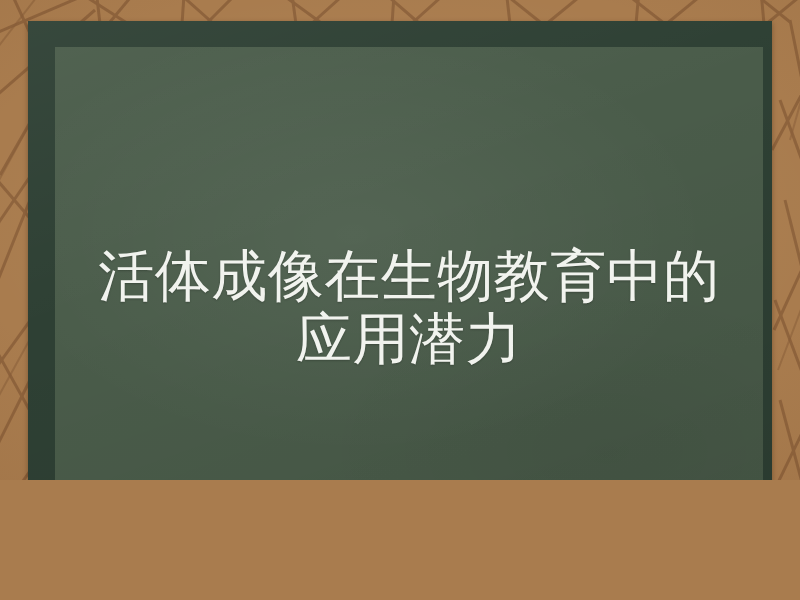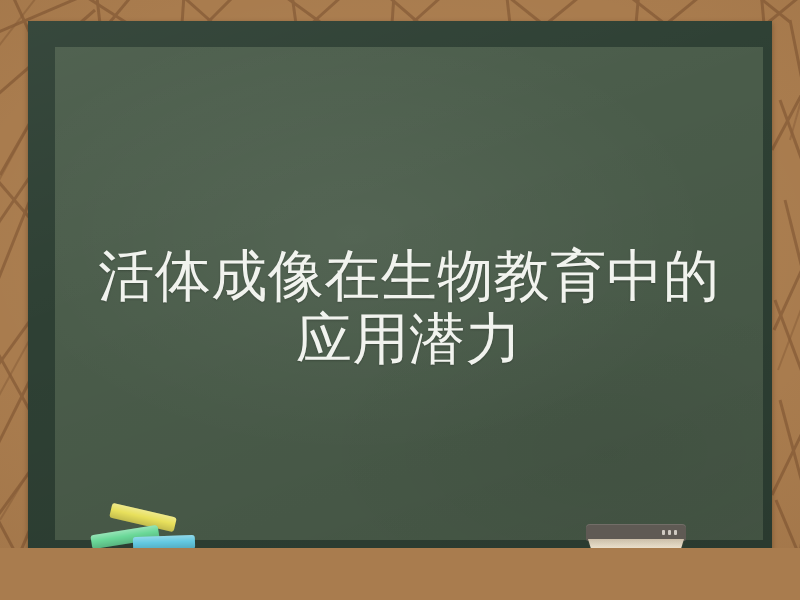--- a/index.html
+++ b/index.html
@@ -11,21 +11,21 @@
   }
 
   body {
     font-family: "Liberation Sans", sans-serif;
     background: #a97c4e;
   }
 
   #scene {
     position: relative;
     width: 800px;
-    height: 548px;
+    height: 480px;
     overflow: hidden;
   }
 
   
   .wood-bg {
     position: absolute;
     inset: 0;
     background: #a97c4e;
   }
   .wood-grain {

